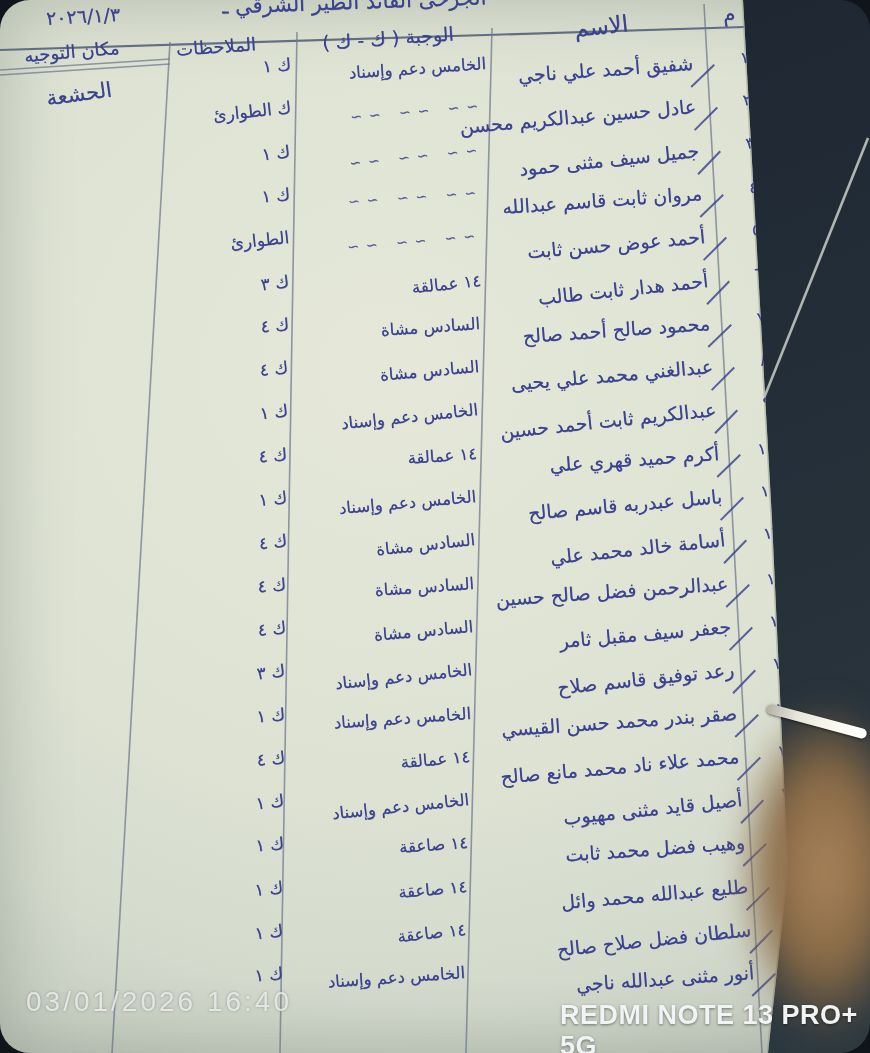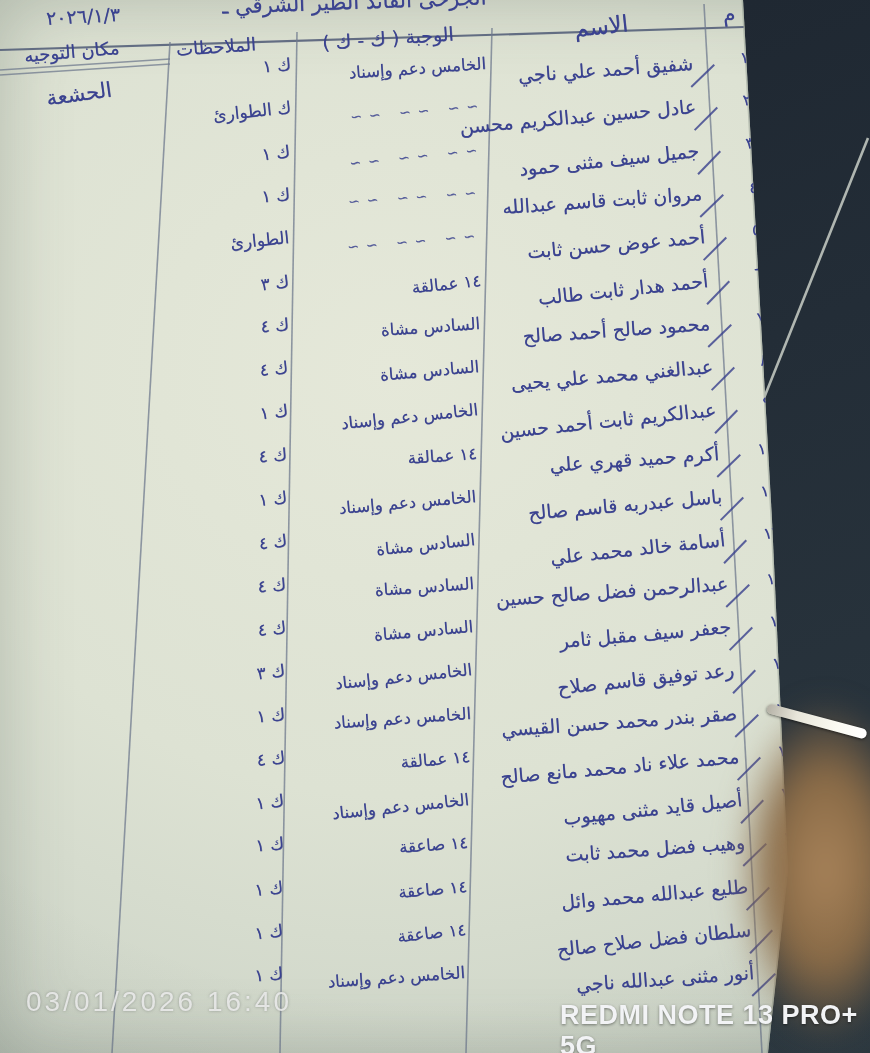--- a/index.html
+++ b/index.html
@@ -1,18 +1,18 @@
 <!DOCTYPE html>
 <html><head>
 <meta charset="utf-8">
 <style>
   html,body{margin:0;padding:0;background:#10151b;}
   .photo{position:relative;width:870px;height:1053px;overflow:hidden;
          font-family:"DejaVu Sans",sans-serif;
-         background:linear-gradient(160deg,#1c242e 0%,#232d37 45%,#2c3840 100%);}
+         background:linear-gradient(160deg,#1c242e 0%,#232d37 45%,#2c3840 100%);border-radius:30px;}
   .cable-svg,.lines-svg{position:absolute;left:0;top:0;width:870px;height:1053px;pointer-events:none;}
   .paper{position:absolute;left:0;top:0;width:870px;height:1053px;
          clip-path:polygon(0 0,743px 0,772px 520px,788px 870px,768px 1053px,0 1053px);
          background:radial-gradient(120% 90% at 45% 35%, #e5e8d9 0%, #dde2d3 45%, #cfd6c9 75%, #bec7bc 100%);
          box-shadow:inset 0 0 70px rgba(70,82,72,.28);}
   .ink{color:#3a4291;text-shadow:.3px .3px .6px rgba(45,52,120,.55);}
   .hand{position:absolute;white-space:nowrap;}
   .title{left:222px;top:-10px;font-size:21px;transform:rotate(-2deg);}
   .date{left:46px;top:5px;font-size:19px;transform:rotate(-3deg);letter-spacing:1px;}
   .col-serial{left:722px;top:2px;font-size:21px;transform:rotate(-9deg);}

